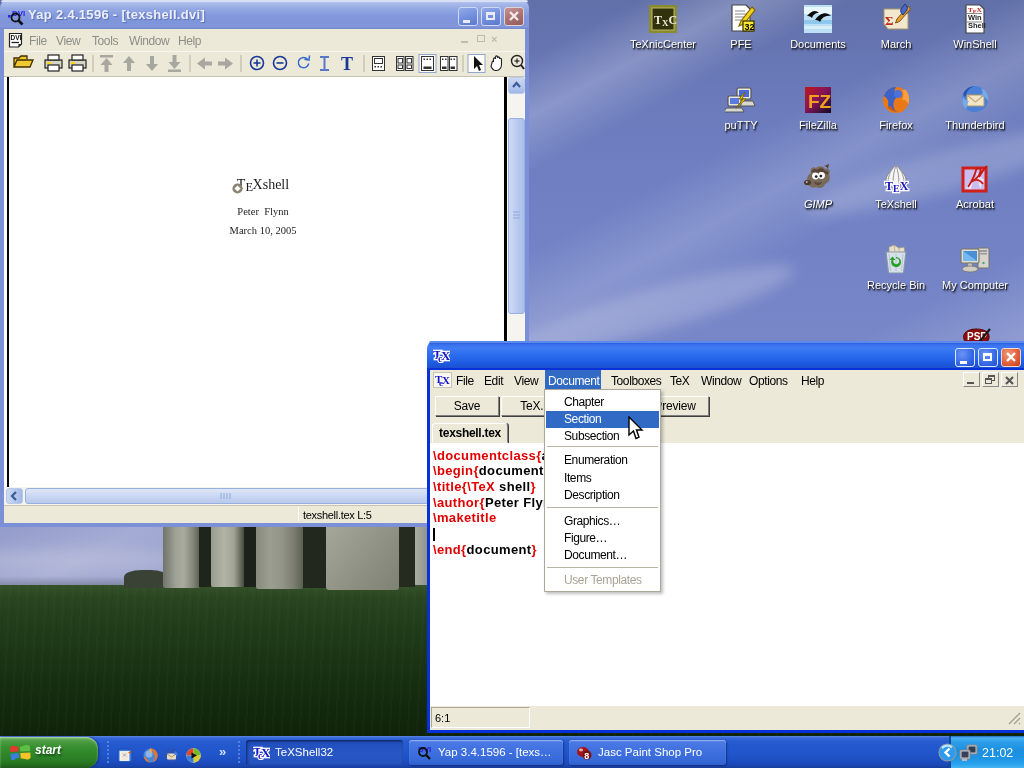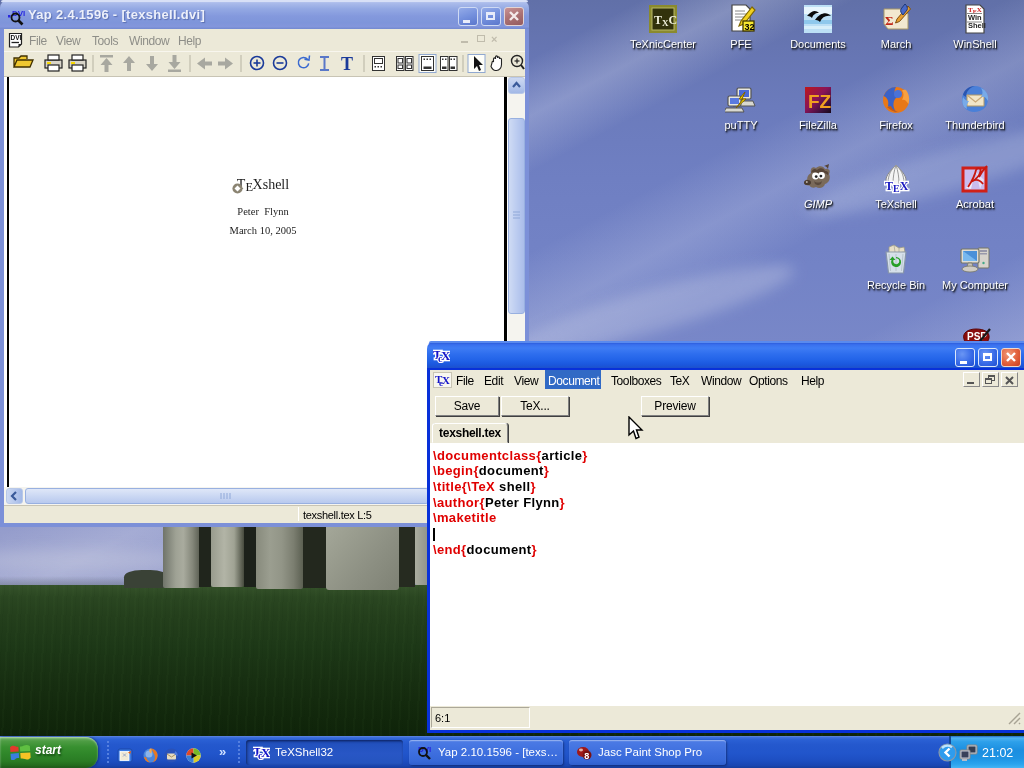--- a/index.html
+++ b/index.html
@@ -474,20 +474,35 @@
   <div class="abs panel-sunken" style="left:4px;top:366px;width:99px;height:21px;font-size:11px;color:#000;padding:4px 0 0 3px;">6:1</div>
   <svg class="abs" style="right:2px;top:368px" width="16" height="18">
         <g stroke="#a8a494" stroke-width="1.5">
           <line x1="14" y1="4" x2="3" y2="15"></line>
           <line x1="14" y1="9" x2="8" y2="15"></line>
           <line x1="14" y1="14" x2="13" y2="15"></line>
         </g>
       </svg>
 </div>
 
+<div class="abs" id="popup" style="left:544px;top:389px;width:117px;height:203px;background:#fff;border:1px solid #aca899;box-shadow:2px 2px 3px rgba(0,0,0,.25);font-size:12px;letter-spacing:-.4px;color:#000;">
+  <div class="abs" style="left:19px;top:5px;">Chapter</div>
+  <div class="abs" style="left:1px;top:21px;width:113px;height:17px;background:#316ac5;color:#fff;padding:1px 0 0 18px;">Section</div>
+  <div class="abs" style="left:19px;top:39px;">Subsection</div>
+  <div class="abs" style="left:2px;top:56px;width:111px;height:1px;background:#b8b4a4;"></div>
+  <div class="abs" style="left:19px;top:63px;">Enumeration</div>
+  <div class="abs" style="left:19px;top:81px;">Items</div>
+  <div class="abs" style="left:19px;top:98px;">Description</div>
+  <div class="abs" style="left:2px;top:117px;width:111px;height:1px;background:#b8b4a4;"></div>
+  <div class="abs" style="left:19px;top:124px;">Graphics…</div>
+  <div class="abs" style="left:19px;top:141px;">Figure…</div>
+  <div class="abs" style="left:19px;top:158px;">Document…</div>
+  <div class="abs" style="left:2px;top:177px;width:111px;height:1px;background:#b8b4a4;"></div>
+  <div class="abs" style="left:19px;top:183px;color:#a8a494;">User Templates</div>
+</div>
 <svg class="abs" style="left:626px;top:416px" width="18" height="26" viewBox="0 0 18 26">
   <path d="M3 1 L3 19 L7.5 15 L10 22.5 L13 21.2 L10.5 14 L16 14 Z" fill="#fff" stroke="#000" stroke-width="1.4"></path>
 </svg>
 
 <div id="taskbar"></div>
 
 <div class="abs" style="left:0;top:737px;width:98px;height:31px;border-radius:0 12px 12px 0;
 background:linear-gradient(180deg,#6fb364 0%,#4d9c43 14%,#389030 32%,#2f8629 55%,#2a7c24 78%,#22691c 93%,#1a5415 100%);
 box-shadow:inset 0 1px 2px rgba(255,255,255,.5), 1px 0 3px rgba(0,20,60,.5);"></div>
 <svg class="abs" style="left:8px;top:741px" width="25" height="24" viewBox="0 0 25 24">
@@ -538,21 +553,21 @@
     <text x="8" y="13" font-size="13" font-weight="bold" fill="#1414c8" stroke="#fff" stroke-width="2.6" paint-order="stroke" font-family="Liberation Serif">X</text>
   </svg>
   <div class="abs" style="left:29px;top:6px;">TeXShell32</div>
 </div>
 <div class="taskbtn" style="left:409px;width:154px;background:linear-gradient(180deg,#5f8ae9 0%,#4a79e4 10%,#3d6ede 55%,#3668d8 85%,#2f5fcd 100%);box-shadow:inset 0 1px 1px rgba(255,255,255,.35),1px 1px 2px rgba(0,10,40,.4);">
   <svg class="abs" style="left:7px;top:4px" width="18" height="16" viewBox="0 0 18 16">
     <text x="2" y="8" font-size="8" font-weight="bold" fill="#2222dd" font-family="Liberation Sans">DVI</text>
     <circle cx="7" cy="8" r="4" fill="none" stroke="#111" stroke-width="1.8"></circle>
     <line x1="10" y1="11" x2="14" y2="15" stroke="#111" stroke-width="2.4"></line>
   </svg>
-  <div class="abs" style="left:29px;top:6px;">Yap 2.10.1596 - [texs…</div>
+  <div class="abs" style="left:29px;top:6px;">Yap 3.4.1596 - [texs…</div>
 </div>
 <div class="taskbtn" style="left:569px;width:157px;background:linear-gradient(180deg,#5f8ae9 0%,#4a79e4 10%,#3d6ede 55%,#3668d8 85%,#2f5fcd 100%);box-shadow:inset 0 1px 1px rgba(255,255,255,.35),1px 1px 2px rgba(0,10,40,.4);">
   <svg class="abs" style="left:7px;top:4px" width="17" height="17" viewBox="0 0 17 17">
     <ellipse cx="7" cy="8" rx="6" ry="5" fill="#a01818"></ellipse>
     <ellipse cx="5" cy="6" rx="2" ry="1.4" fill="#e0b0a8"></ellipse>
     <circle cx="11" cy="11" r="4.5" fill="#7a1010"></circle>
     <text x="8.2" y="14.5" font-size="9" font-weight="bold" fill="#fff" font-family="Liberation Sans">8</text>
   </svg>
   <div class="abs" style="left:29px;top:6px;">Jasc Paint Shop Pro</div>
 </div>

